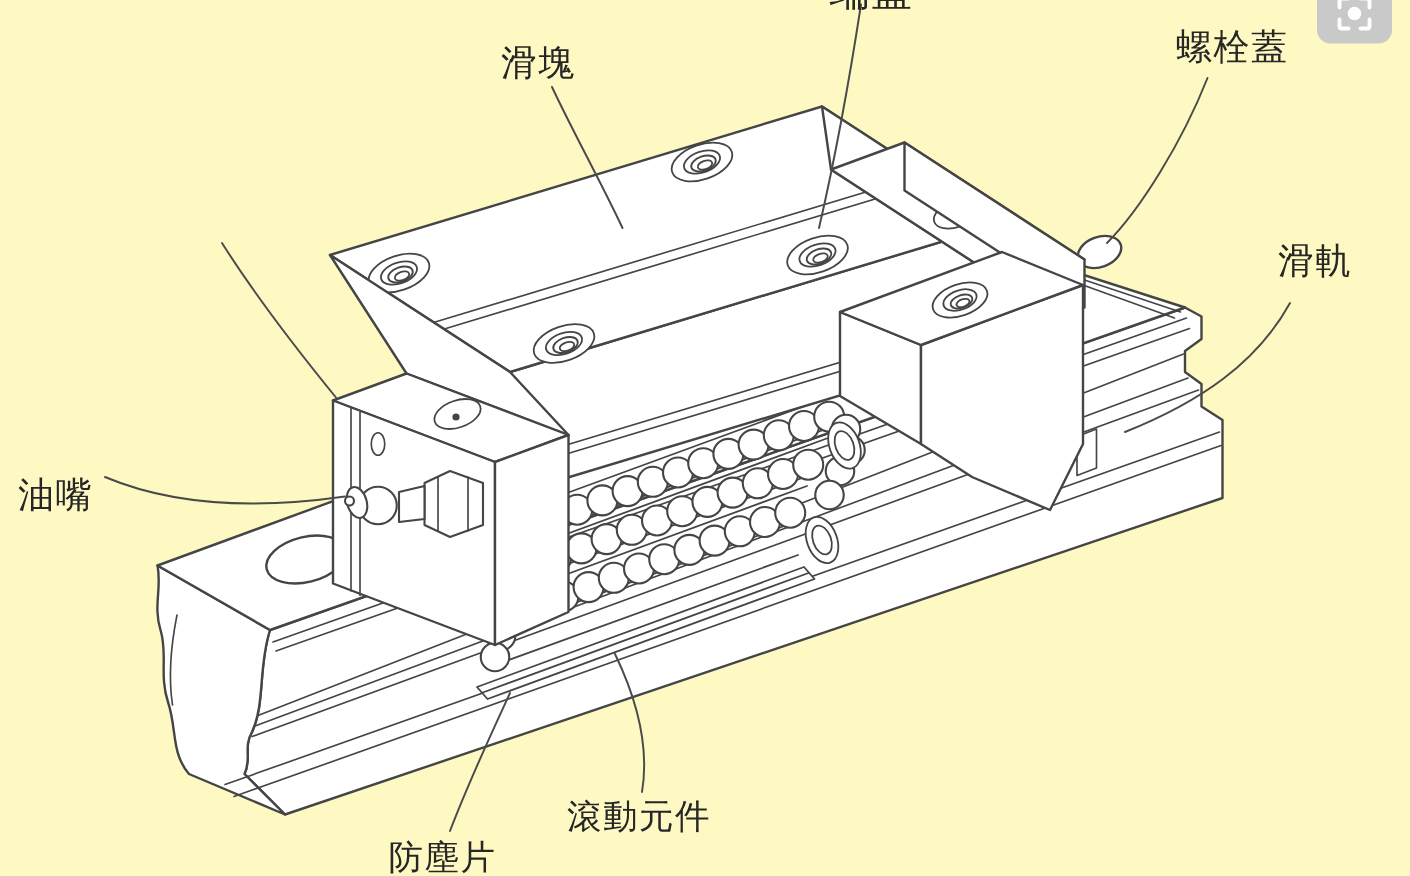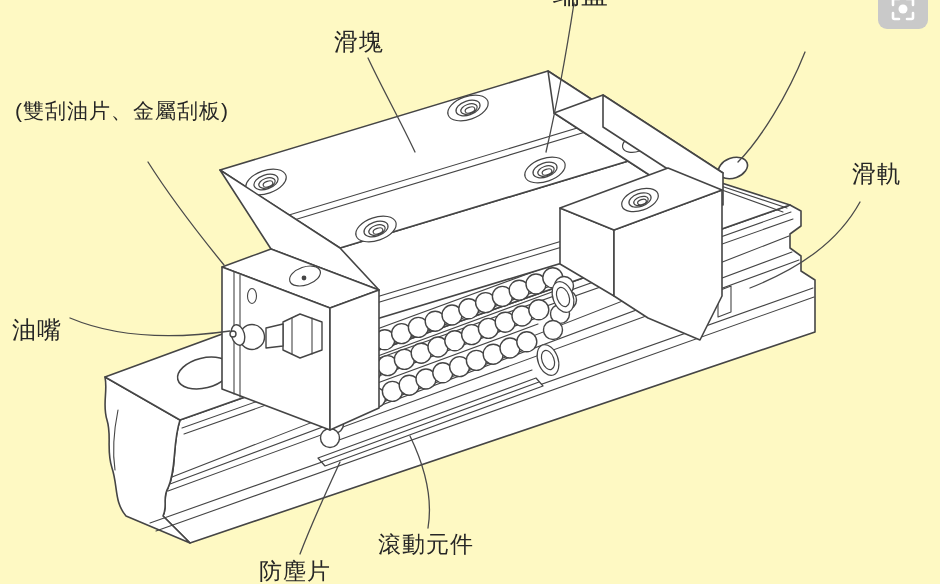--- a/index.html
+++ b/index.html
@@ -223,22 +223,22 @@
         <path d="M70,318 C108,334 160,341 230,331"></path>
         <path d="M860,202 C838,242 800,268 750,288"></path>
         <path d="M428,528 C433,498 424,465 410,436"></path>
         <path d="M300,554 C313,520 328,488 340,462"></path>
       </g>
     </g>
   </svg>
 
   <div class="lbl" id="end-cap-label">端蓋</div>
   <div class="lbl" id="block-label">滑塊</div>
+  <div class="lbl" id="bolt-cover-label">螺栓蓋</div>
   <div class="lbl" id="scraper-label">
-    <div class="small" style="font-size:21px">(雙刮油片、金屬刮板)</div>
   </div>
   <div class="lbl" id="oil-nipple-label">油嘴</div>
   <div class="lbl" id="rail-label">滑軌</div>
   <div class="lbl" id="rolling-label">滾動元件</div>
   <div class="lbl" id="dust-label">防塵片</div>
 
   <div id="lens-btn">
     <svg width="24" height="26" viewBox="0 0 24 26">
       <g fill="none" stroke="#ffffff" stroke-width="2.6" stroke-linecap="round">
         <path d="M2,8 L2,3.5 Q2,2 3.5,2 L8,2"></path>

